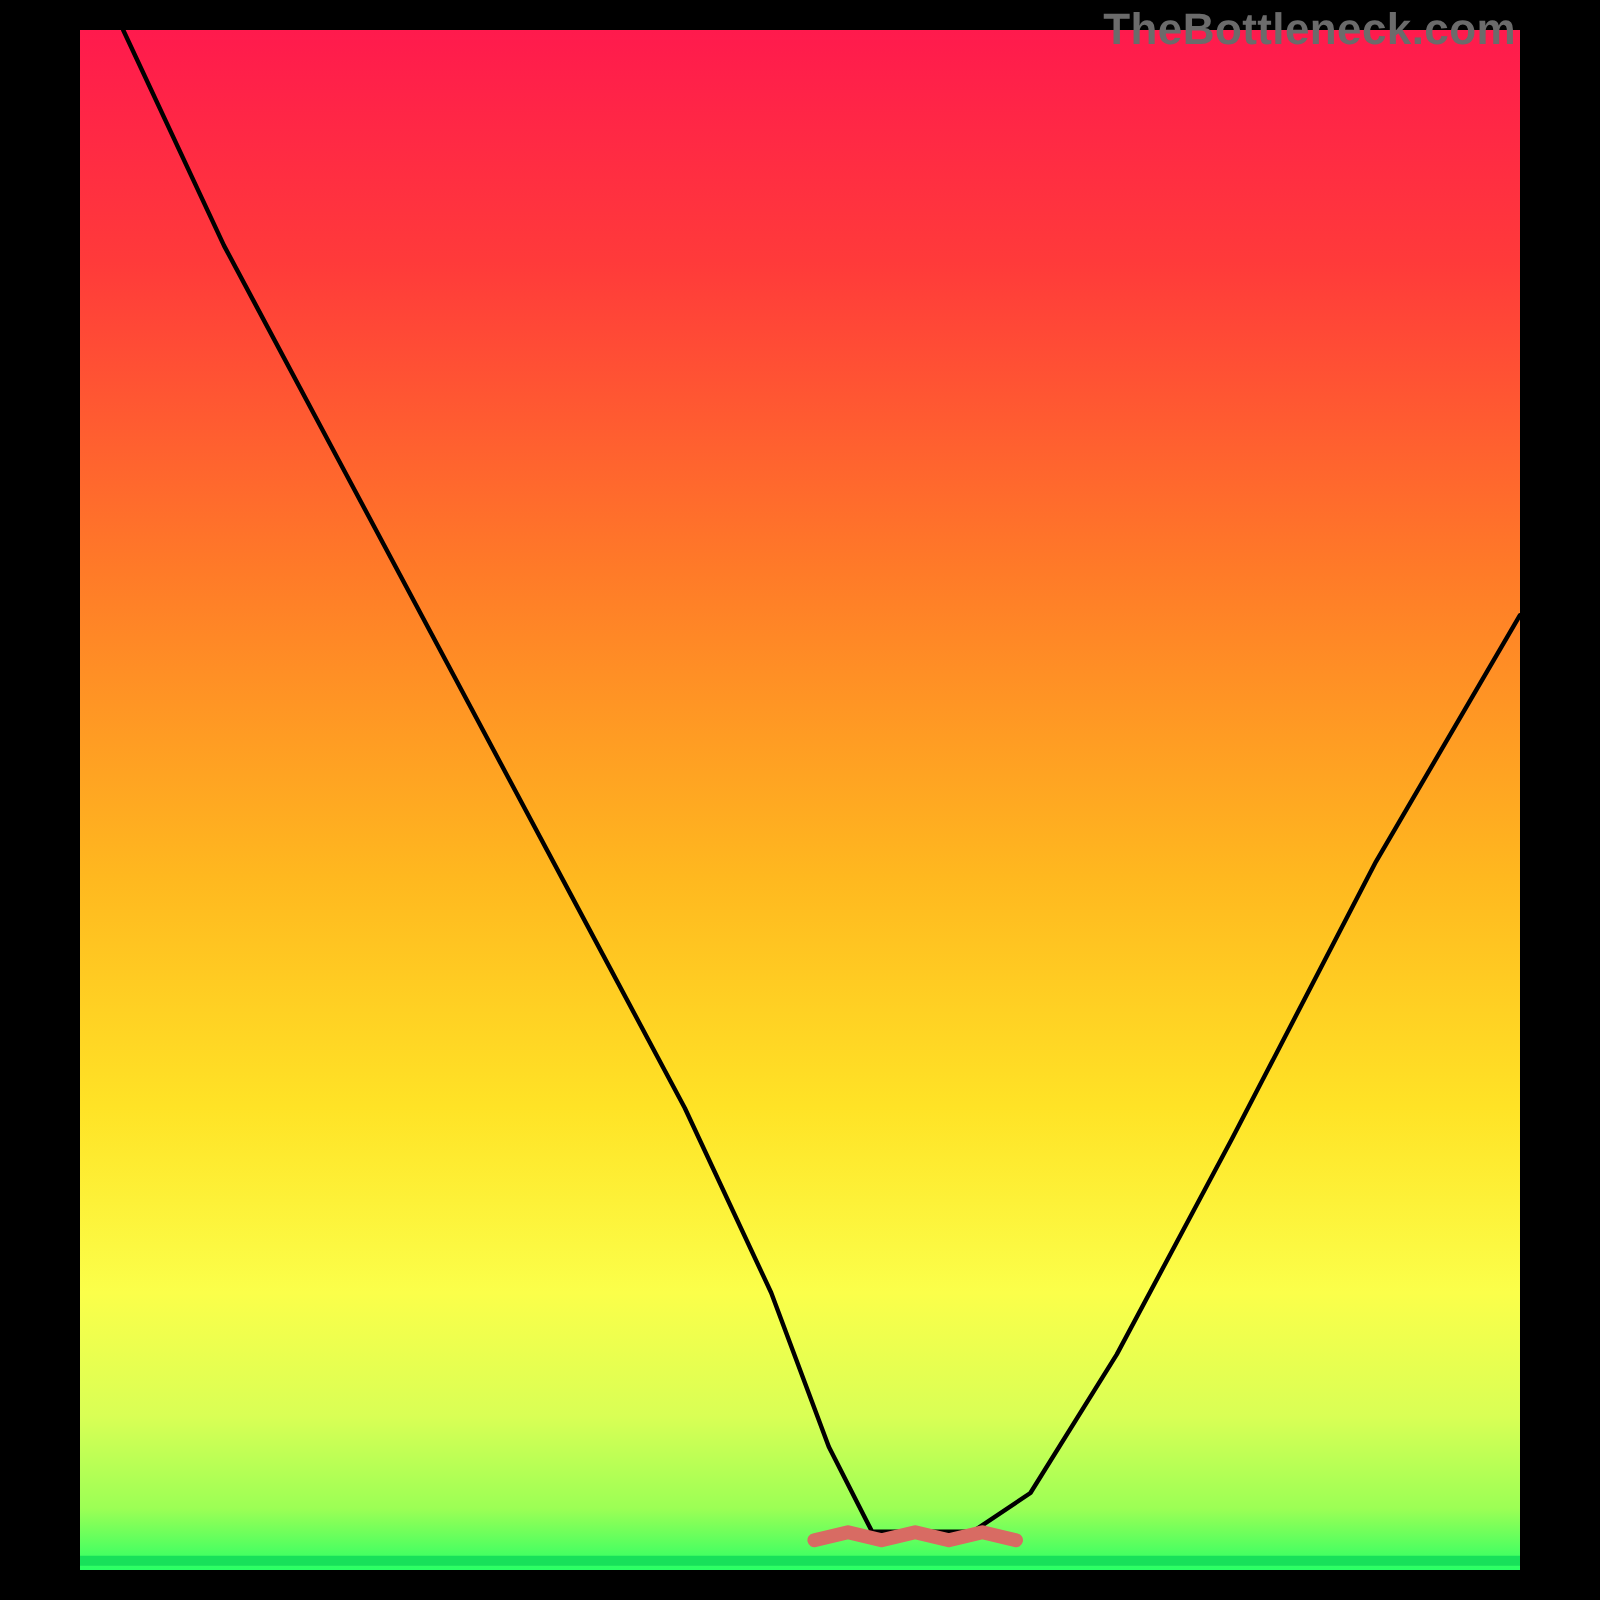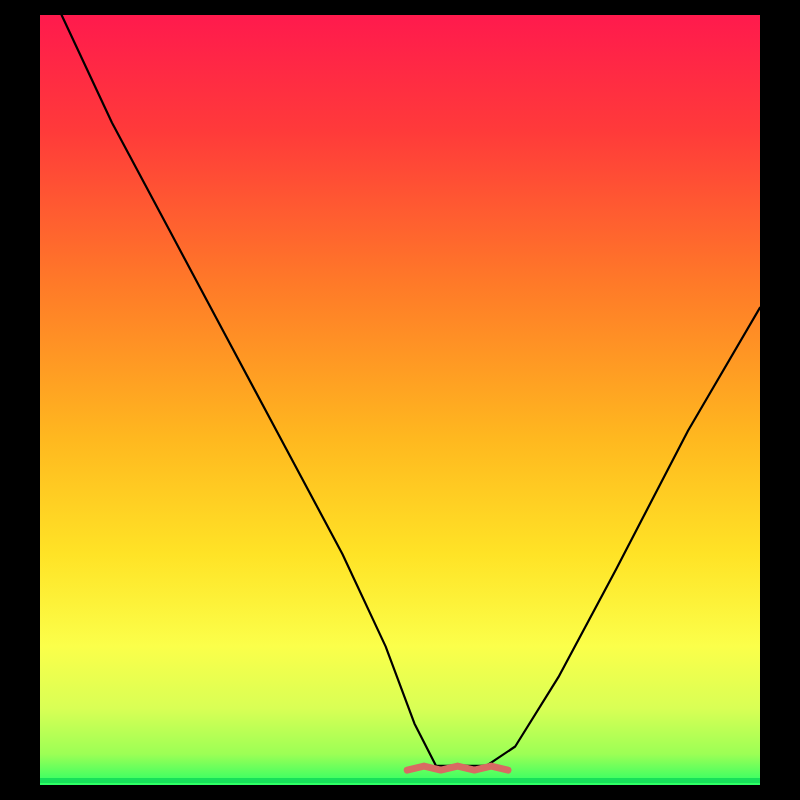--- a/index.html
+++ b/index.html
@@ -55,13 +55,14 @@
             <stop offset="96%" stop-color="#9cff55"></stop>
             <stop offset="100%" stop-color="#2aff66"></stop>
           </linearGradient>
         </defs>
         <rect x="0" y="0" width="720" height="770" fill="url(#bg)"></rect>
         <line x1="0" y1="765.38" x2="720" y2="765.38" stroke="#18e05a" stroke-width="5"></line>
         <path d="M21.6 0.0 L72.0 107.8 L129.6 215.6 L187.2 323.4 L244.8 431.2 L302.4 539.0 L345.6 631.4 L374.4 708.4 L396.0 750.8 L417.6 750.8 L446.4 750.8 L475.2 731.5 L518.4 662.2 L576.0 554.4 L648.0 415.8 L720.0 292.6" fill="none" stroke="#000000" stroke-width="2.2" stroke-linecap="round" stroke-linejoin="round"></path>
         <path d="M367.2 755.1 L384.0 751.1 L400.8 755.1 L417.6 751.1 L434.4 755.1 L451.2 751.1 L468.0 755.1" fill="none" stroke="#d86b63" stroke-width="7" stroke-linecap="round" stroke-linejoin="round"></path>
       </svg>
   </div>
+  <div class="watermark">TheBottleneck.com</div>
 </div>
 
 </body></html>

